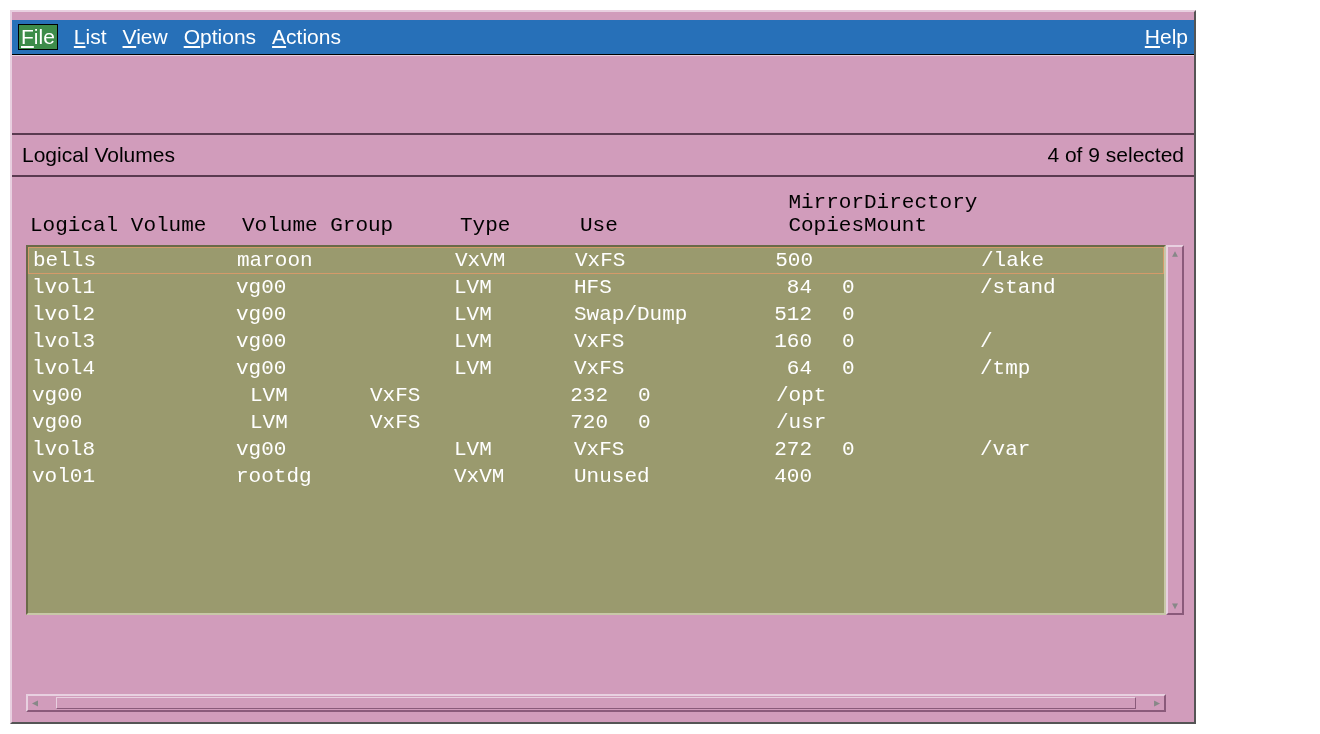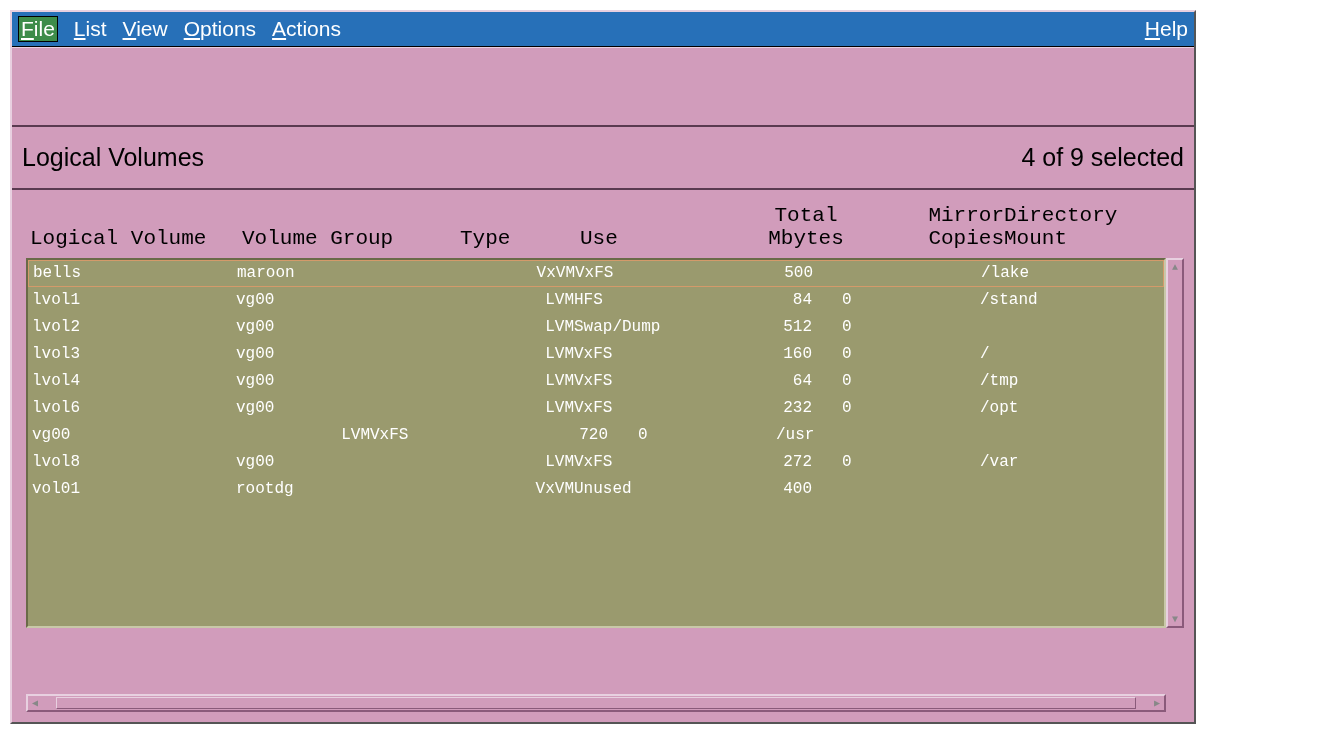--- a/index.html
+++ b/index.html
@@ -26,20 +26,21 @@
     }
     .menubar {
       background: #2770b8;
       color: #ffffff;
       display: flex;
       align-items: center;
       padding: 4px 6px;
       font-family: Arial, sans-serif;
       font-size: 21px;
       border-bottom: 1px solid #000;
+      margin-top: 8px;
     }
     .menubar-item {
       margin-right: 16px;
       cursor: pointer;
     }
     .menubar-item.selected {
       background: #3d8c4a;
       border: 1px solid #000;
       padding: 0 2px;
     }
@@ -51,23 +52,23 @@
     }
     .spacer-area {
       height: 80px;
       border-bottom: 2px solid #5a3a50;
       border-top: 1px solid #e8d0e0;
     }
     .title-row {
       display: flex;
       justify-content: space-between;
       align-items: flex-start;
-      padding: 16px 10px;
+      padding: 8px 10px;
       font-family: Arial, sans-serif;
-      font-size: 25px;
+      font-size: 21px;
       color: #000;
       border-bottom: 2px solid #5a3a50;
     }
     .headers {
       display: flex;
       padding: 14px 10px 8px 18px;
       font-family: "Courier New", monospace;
       font-size: 21px;
       color: #000;
     }
@@ -78,38 +79,38 @@
     }
     .list-area {
       flex: 1;
       background: #9a9a6e;
       border-top: 2px solid #6a6a48;
       border-left: 2px solid #6a6a48;
       border-right: 2px solid #c8c8a8;
       border-bottom: 2px solid #c8c8a8;
       color: #ffffff;
       font-family: "Courier New", monospace;
-      font-size: 16px;
+      font-size: 21px;
       overflow: hidden;
       height: 370px;
     }
     .row {
       display: flex;
       padding: 0 4px;
       line-height: 27px;
       height: 27px;
     }
     .row.highlight {
       border: 1px solid #d49a6a;
       line-height: 25px;
       height: 27px;
     }
     .col-lv { width: 204px; }
     .col-vg { width: 218px; }
-    .col-type { width: 120px; text-align: right; }
+    .col-type { width: 120px; }
     .col-use { width: 158px; }
     .col-mb { width: 110px; text-align: right; padding-right: 30px;}
     .col-mc { width: 138px; }
     .col-md { flex: 1; }
     .hcol-lv { width: 212px; }
     .hcol-vg { width: 218px; }
     .hcol-type { width: 120px; }
     .hcol-use { width: 156px; }
     .hcol-mb { width: 140px; text-align: center; }
     .hcol-mc { width: 128px; text-align: right; }
@@ -198,24 +199,20 @@
       <div>Volume Group</div>
     </div>
     <div class="hcol-type">
       <div>&nbsp;</div>
       <div>Type</div>
     </div>
     <div class="hcol-use">
       <div>&nbsp;</div>
       <div>Use</div>
     </div>
-    <div class="hcol-mb">
-      <div>Total</div>
-      <div>Mbytes</div>
-    </div>
     <div class="hcol-mc">
       <div>Mirror</div>
       <div>Copies</div>
     </div>
     <div class="hcol-md">
       <div>Directory</div>
       <div>Mount</div>
     </div>
   </div>
 
@@ -260,21 +257,20 @@
         <div class="row">
           <div class="col-lv">lvol4</div>
           <div class="col-vg">vg00</div>
           <div class="col-type">LVM</div>
           <div class="col-use">VxFS</div>
           <div class="col-mb">64</div>
           <div class="col-mc">0</div>
           <div class="col-md">/tmp</div>
         </div>
         <div class="row">
-          <div class="col-lv">lvol6</div>
           <div class="col-vg">vg00</div>
           <div class="col-type">LVM</div>
           <div class="col-use">VxFS</div>
           <div class="col-mb">232</div>
           <div class="col-mc">0</div>
           <div class="col-md">/opt</div>
         </div>
         <div class="row">
           <div class="col-vg">vg00</div>
           <div class="col-type">LVM</div>

